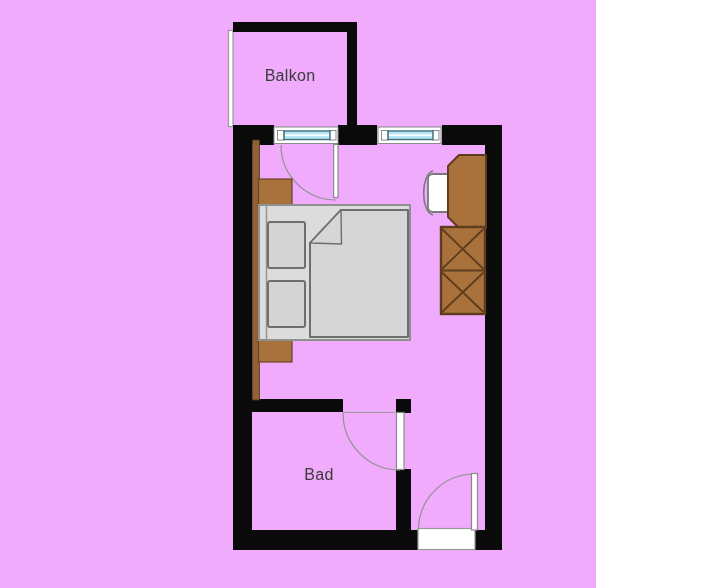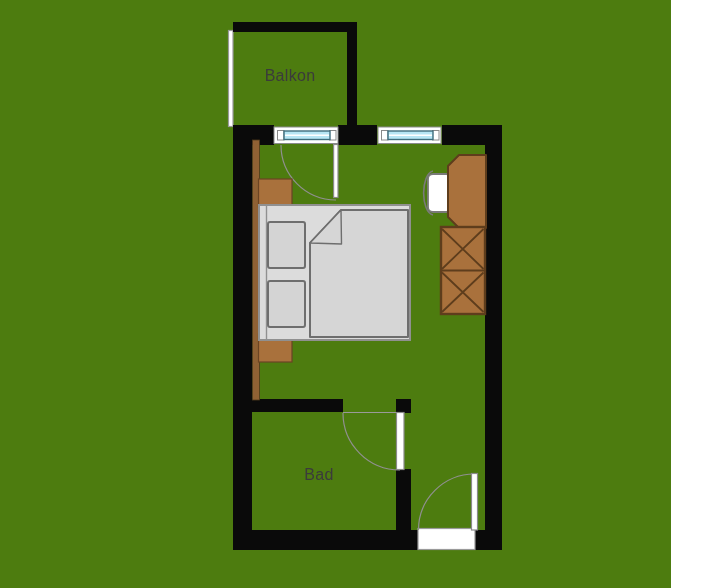--- a/index.html
+++ b/index.html
@@ -1,19 +1,19 @@
 <!DOCTYPE html>
 <html><head>
 <meta charset="utf-8">
 <style>
   html,body{margin:0;padding:0;background:#ffffff;}
   .stage{
     position:relative;
-    width:671px;height:588px;
-    background:#4d7c0f;
+    width:596px;height:588px;
+    background:#f0abfc;
     overflow:hidden;
     font-family:"Liberation Sans", sans-serif;
     text-decoration:underline;
   }
   svg{display:block;}
   .room-label{
     font-family:"Liberation Sans", sans-serif;
     font-size:16px;
     fill:#3b3b3b;
     letter-spacing:0.3px;

